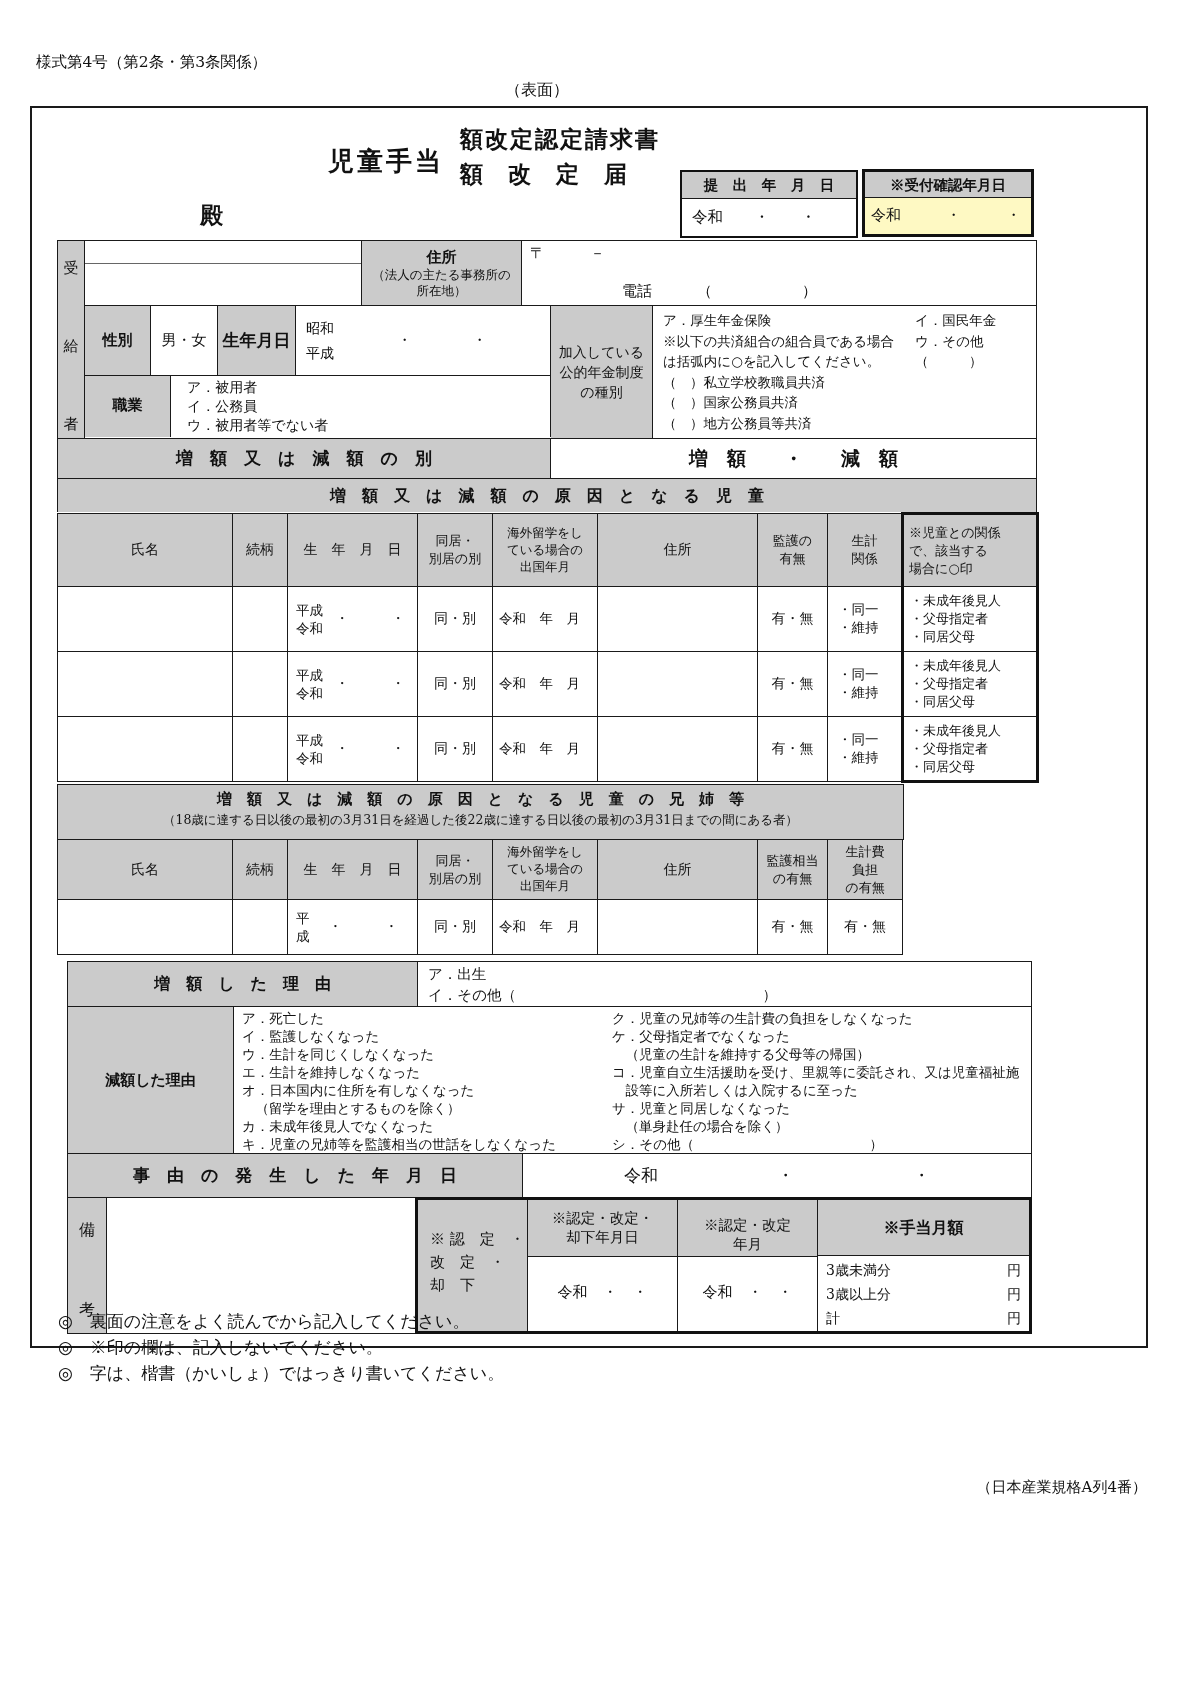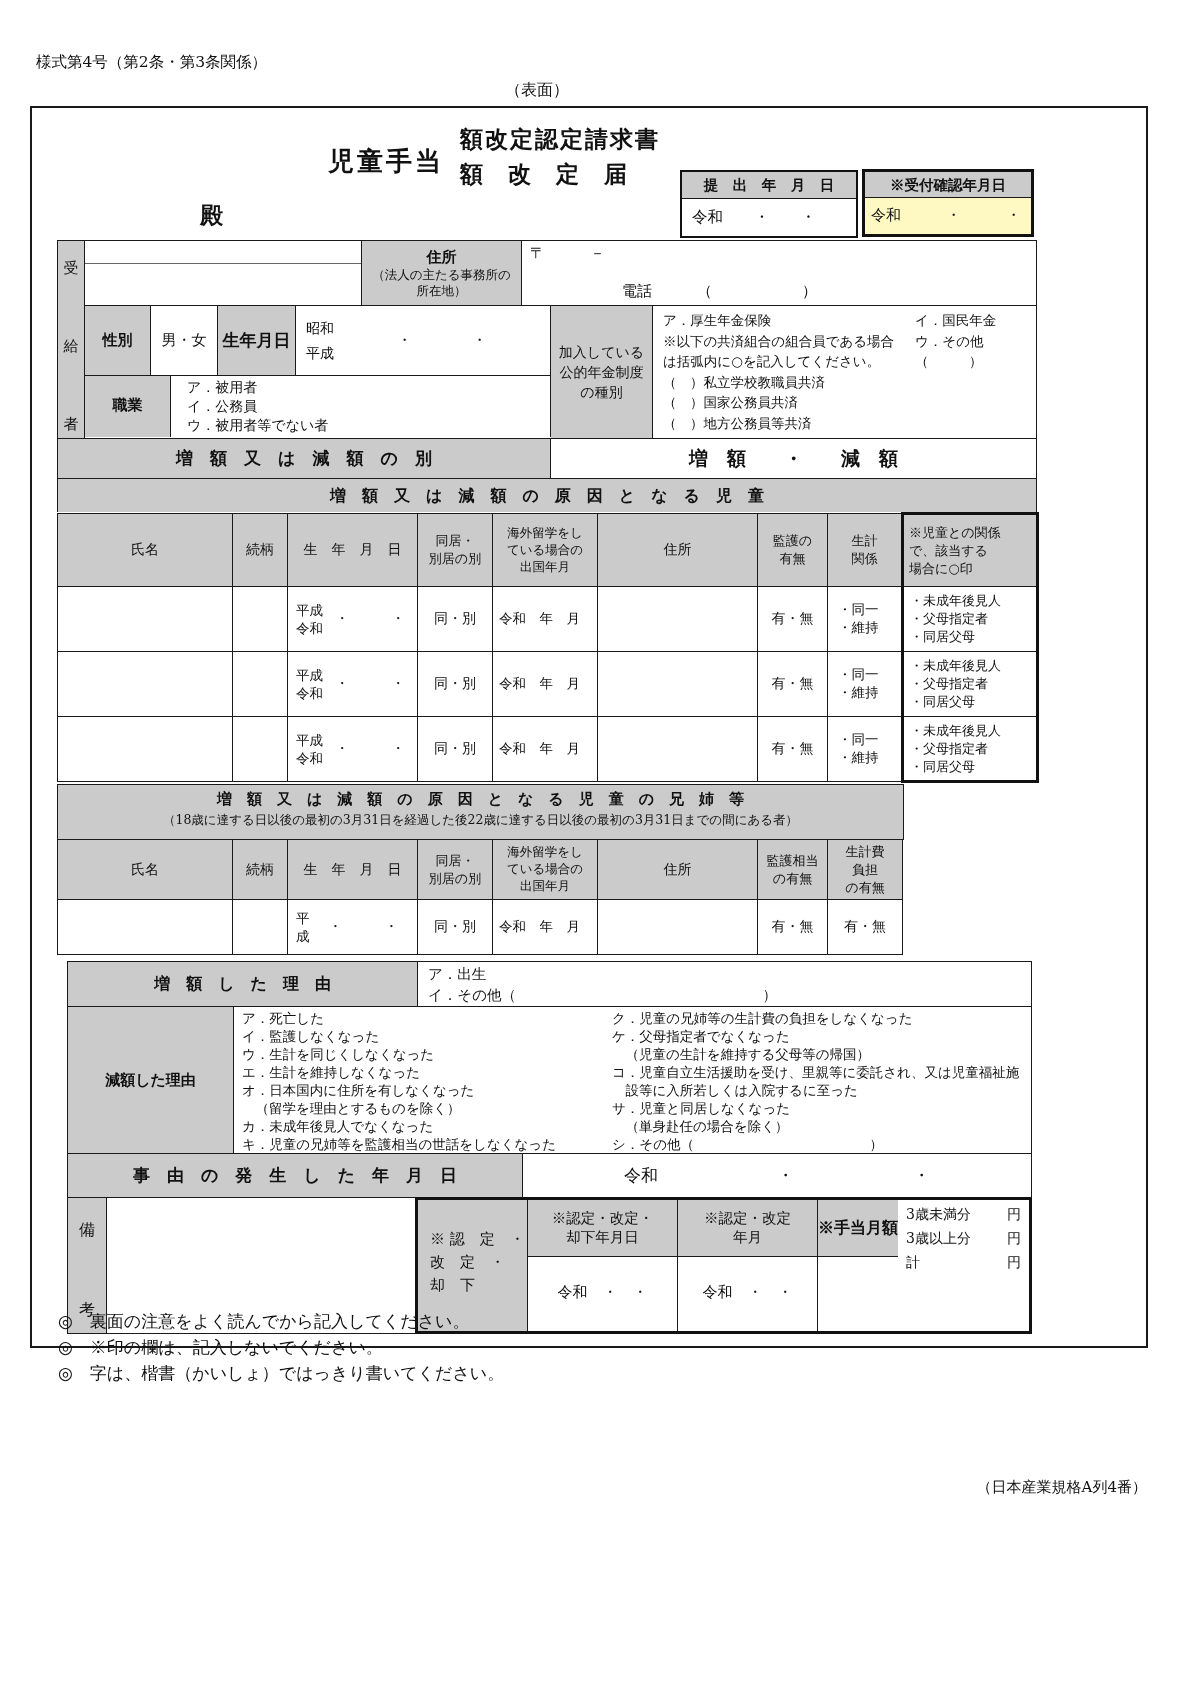--- a/index.html
+++ b/index.html
@@ -307,25 +307,25 @@
       <div class="flexrow" style="flex:1;margin-left:-1px;border:3px solid #111;background:#fff">
         <div class="gray br pre" style="width:110px;font-size:15px;line-height:23px;padding:28px 0 0 12px">※ 認　定　・
 改　定　・
 却　下</div>
         <div class="br" style="width:150px;display:flex;flex-direction:column">
           <div class="gray bb pre cen" style="height:57px;font-size:14.5px;line-height:19px;padding-top:9px">※認定・改定・
 却下年月日</div>
           <div class="cen" style="flex:1;font-size:15px;line-height:70px">令和　・　・</div>
         </div>
         <div class="br" style="width:140px;display:flex;flex-direction:column">
-          <div class="gray bb pre cen" style="height:57px;font-size:14.5px;line-height:19px;padding-top:9px">※認定・改定
+          <div class="gray bb pre cen" style="height:57px;font-size:14.5px;line-height:19px;padding-top:16px">※認定・改定
 年月</div>
           <div class="cen" style="flex:1;font-size:15px;line-height:70px">令和　・　・</div>
         </div>
-        <div style="flex:1;display:flex;flex-direction:row">
+        <div style="flex:1;display:flex;flex-direction:column">
           <div class="gray bb cen b" style="height:57px;font-size:16px;line-height:55px">※手当月額</div>
           <div style="flex:1;padding:2px 8px">
             <div class="flexrow" style="justify-content:space-between;font-size:14px;line-height:24px">
               <span>3歳未満分</span>
               <span>円</span>
             </div>
             <div class="flexrow" style="justify-content:space-between;font-size:14px;line-height:24px">
               <span>3歳以上分</span>
               <span>円</span>
             </div>

